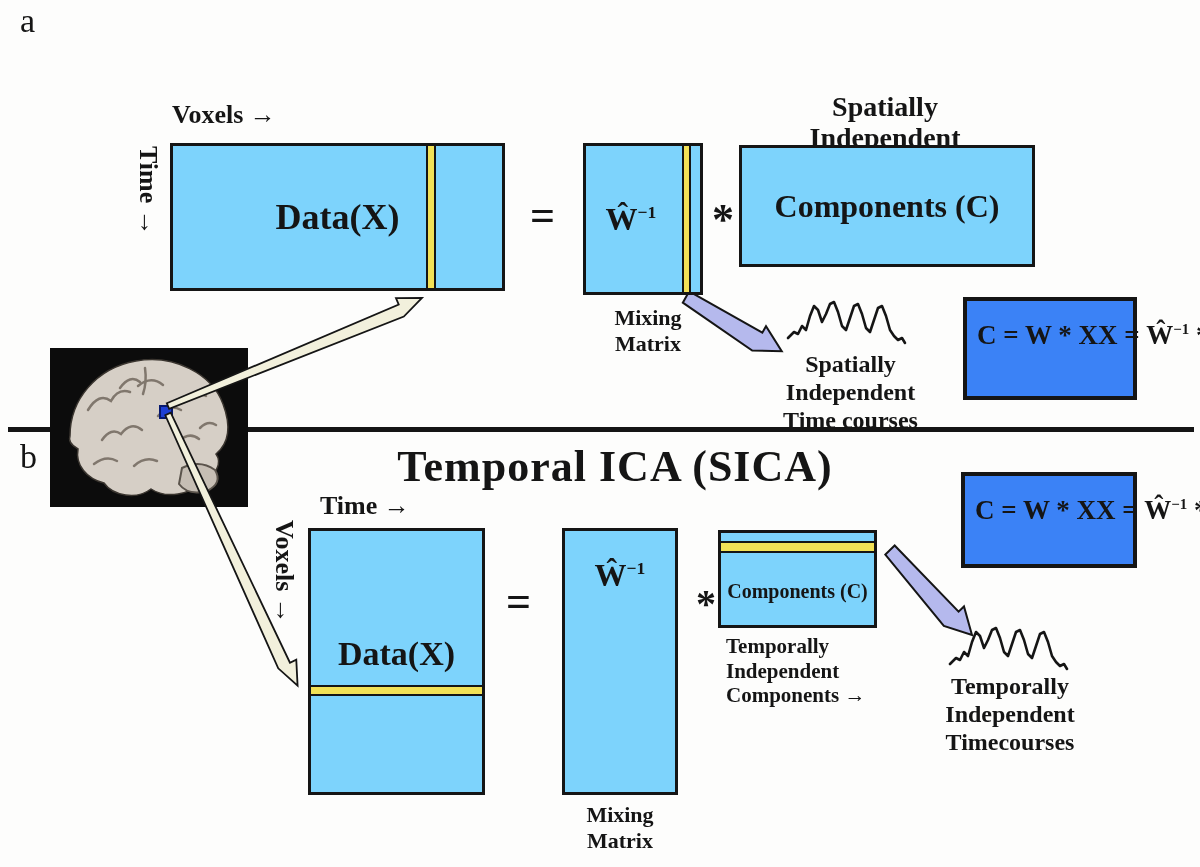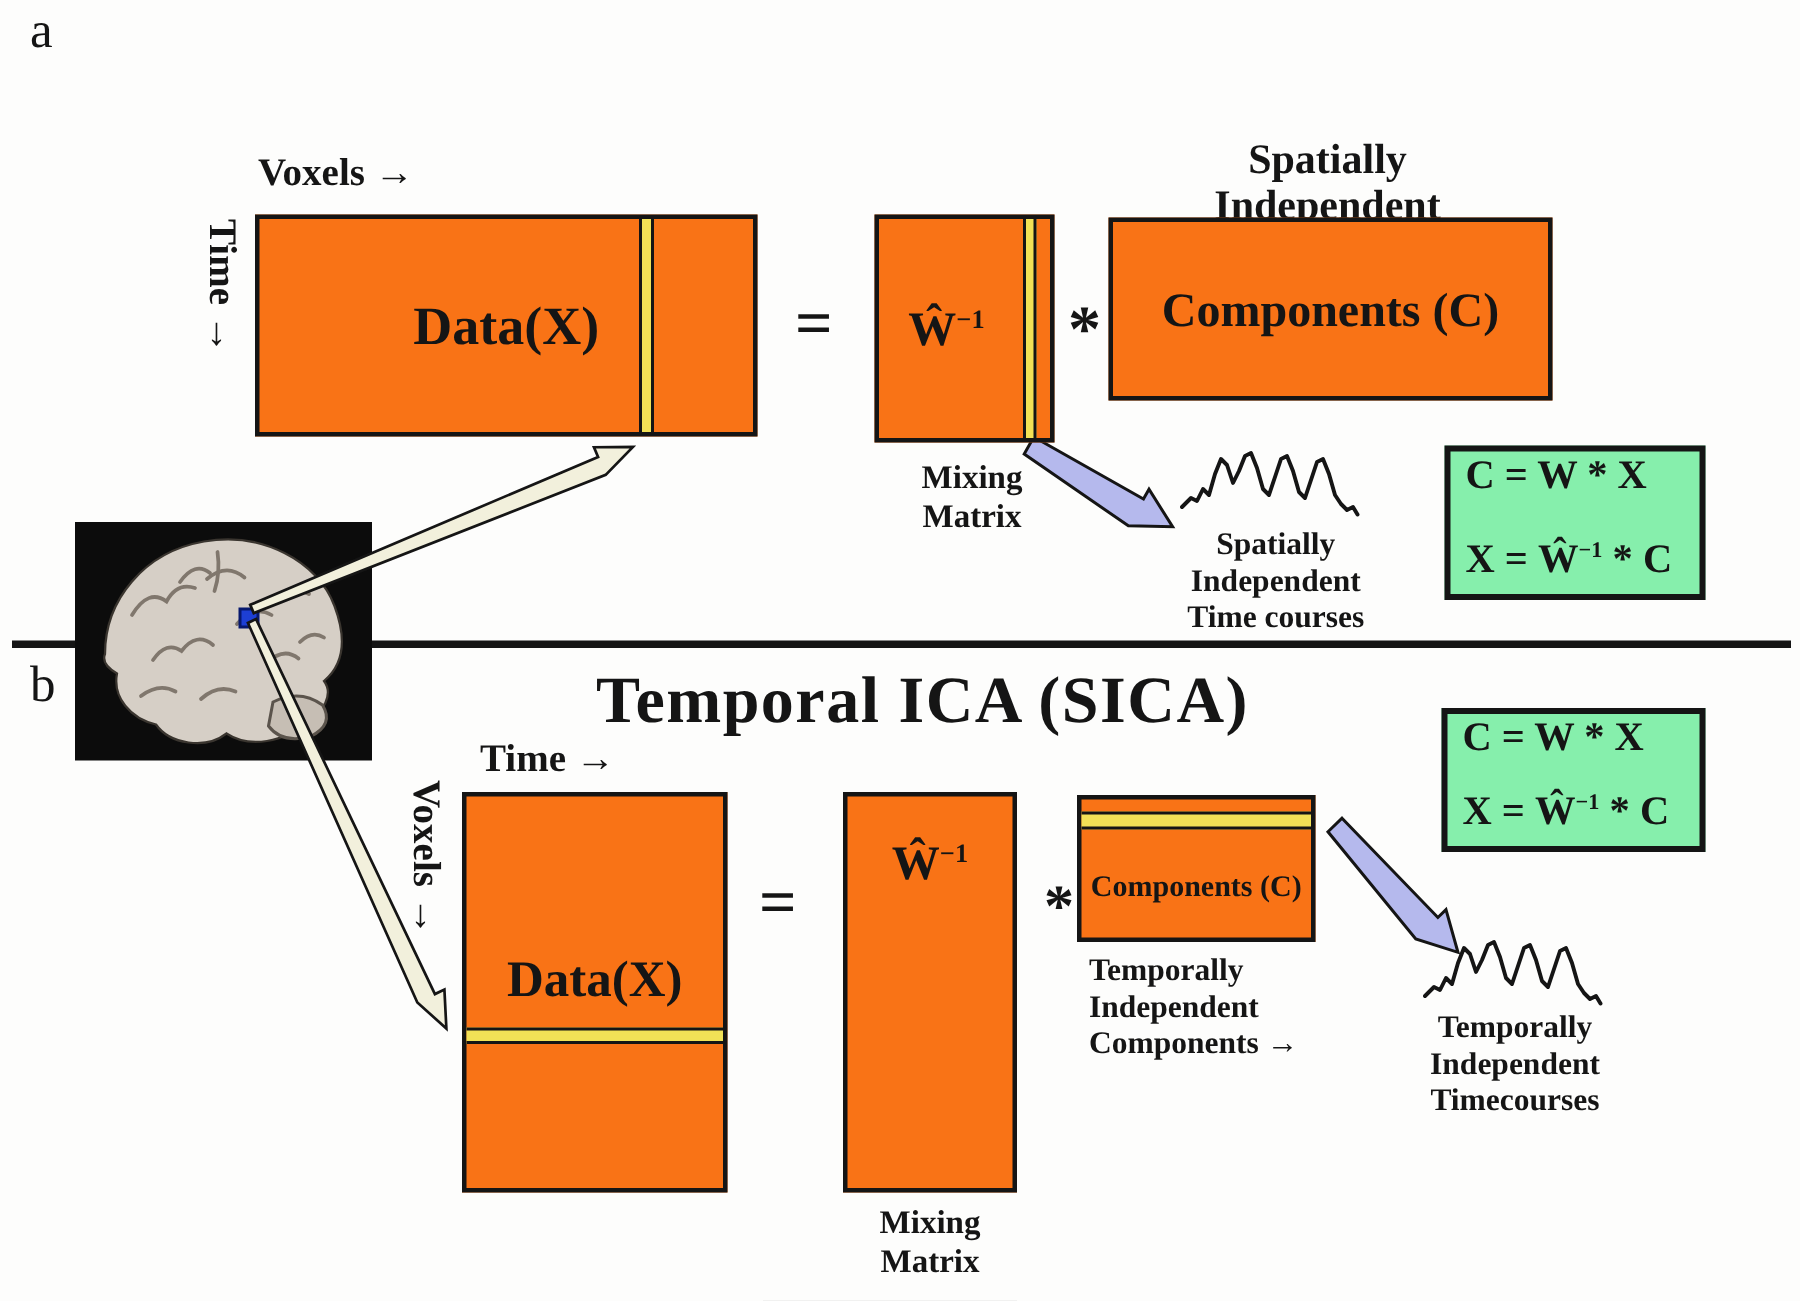--- a/index.html
+++ b/index.html
@@ -8,37 +8,37 @@
     font-family:"Liberation Serif","DejaVu Serif",serif;color:#151515;overflow:hidden;
   }
   .abs{position:absolute;}
   .bg-layer{position:absolute;left:0;top:0;z-index:1;}
   .fg{z-index:2;}
   .panel-label{font-size:34px;line-height:1;}
   .title{font-size:44px;font-weight:bold;text-align:center;letter-spacing:1px;white-space:nowrap;}
   .axis{font-size:26px;font-weight:bold;white-space:nowrap;}
   .v-axis{writing-mode:vertical-rl;font-size:26px;font-weight:bold;white-space:nowrap;}
   .matrix{
-    background:#f97316;border:3px solid #151515;box-sizing:border-box;
+    background:#7dd3fc;border:3px solid #151515;box-sizing:border-box;
     display:flex;align-items:center;justify-content:center;
   }
   .matrix-label{font-size:36px;font-weight:bold;white-space:nowrap;}
   .vstripe{position:absolute;top:0;bottom:0;width:10px;background:#f2e156;
     border-left:2px solid #151515;border-right:2px solid #151515;box-sizing:border-box;}
   .hstripe{position:absolute;left:0;right:0;height:11px;background:#f2e156;
     border-top:2px solid #151515;border-bottom:2px solid #151515;box-sizing:border-box;}
   .op{font-size:44px;font-weight:bold;line-height:1;}
-  .caption{font-size:21px;font-weight:bold;line-height:1.17;white-space:pre-line;}
+  .caption{font-size:24px;font-weight:bold;line-height:1.17;white-space:pre-line;}
   .center{text-align:center;}
   .wsym{font-size:32px;font-weight:bold;white-space:nowrap;}
   .wsym sup{font-size:0.55em;letter-spacing:0;}
   .eqbox{
-    background:#86efac;border:4px solid #151515;box-sizing:border-box;
-    display:flex;flex-direction:column;justify-content:space-between;
-    padding:1px 8px 8px 10px;
+    background:#3b82f6;border:4px solid #151515;box-sizing:border-box;
+    display:flex;justify-content:space-between;
+    padding:20px 8px 8px 10px;
   }
   .eqline{font-size:27px;font-weight:bold;white-space:nowrap;line-height:1.1;}
   .eqline sup{font-size:0.55em;}
 </style>
 </head>
 <body>
 
 <div id="canvas">
 
   <svg class="bg-layer" width="1200" height="867" viewBox="0 0 1200 867">

